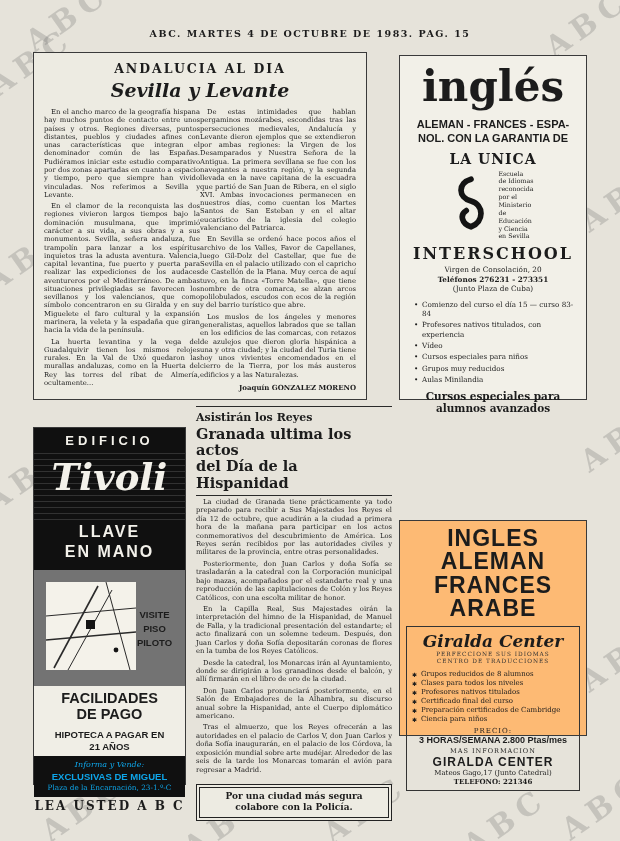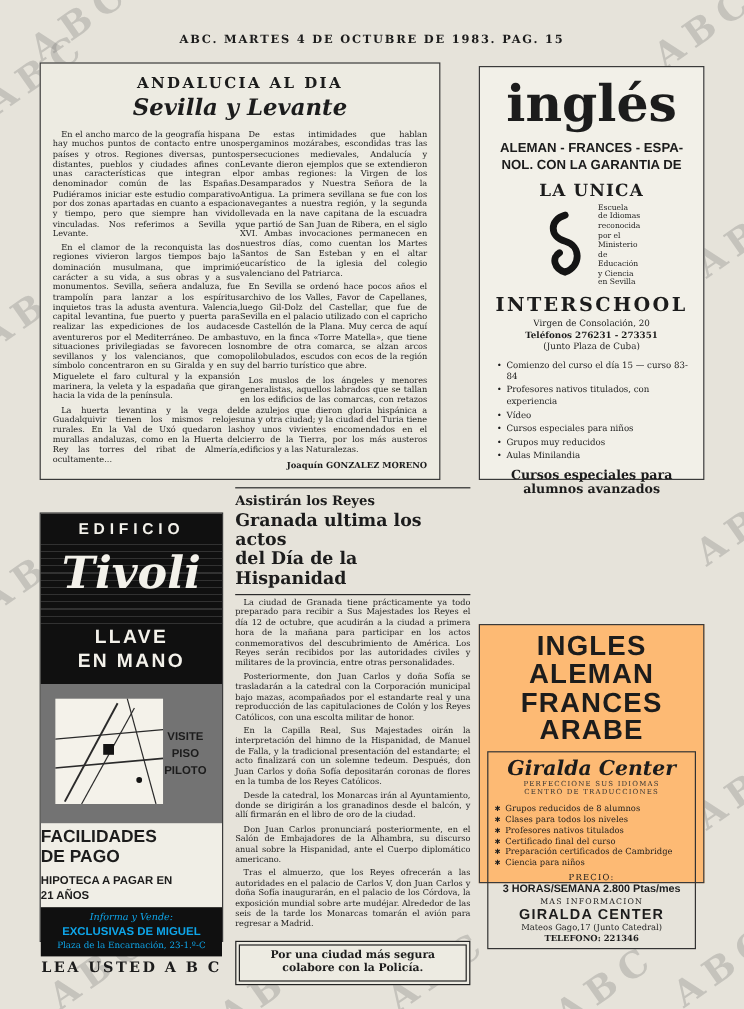--- a/index.html
+++ b/index.html
@@ -61,21 +61,21 @@
   .tivoli { left:33px; top:427px; width:153px; height:358px; padding:0; background:#f0eee6; display:flex; flex-direction:column; }
   .tiv-black { background:#101010; color:#f3f1ea; text-align:center; }
   .tiv-edificio { font-family:"Liberation Sans", sans-serif; font-weight:bold; letter-spacing:4px; font-size:13px; padding:5px 0 2px; }
   .tiv-logo {
     font-style:italic; font-weight:bold; font-size:37px; line-height:1.4; padding:2px 0 16px;
     background-image:repeating-linear-gradient(0deg, rgba(255,255,255,0.14) 0 1px, transparent 1px 6px);
   }
   .tiv-llave { font-family:"Liberation Sans", sans-serif; font-weight:bold; font-size:16px; letter-spacing:2px; line-height:1.25; padding:2px 0 8px;text-align:center; }
   .tiv-map-row { display:flex; background:#737373; padding:12px; }
   .tiv-visite { font-family:"Liberation Sans", sans-serif; font-weight:bold; font-size:9.5px; line-height:1.5; text-align:center; flex:1; padding-top:26px; }
-  .tiv-mid { padding:4px 0 2px; }
+  .tiv-mid { text-align:center; padding:4px 0 2px; }
   .tiv-fac { font-family:"Liberation Sans", sans-serif; font-weight:bold; font-size:14.5px; line-height:1.15; }
   .tiv-hip { font-family:"Liberation Sans", sans-serif; font-weight:bold; font-size:9.5px; line-height:1.3; margin-top:6px; }
   .tiv-bottom { margin-top:auto; background:#101010; color:#0ea5e9; text-align:center; padding:4px 2px 5px; }
   .tiv-informa { font-size:8px; font-style:italic; }
   .tiv-exclusivas { font-family:"Liberation Sans", sans-serif; font-weight:bold; font-size:9.5px; margin:2px 0 1px; }
   .tiv-dir { font-size:7.3px; }
   .lea { position:absolute; left:33px; top:799px; width:153px; text-align:center; font-weight:bold; font-size:12px; letter-spacing:2px; }
 
   
   .giralda { left:399px; top:520px; width:188px; height:216px; background:#fdba74; padding:6px 6px 5px; }

